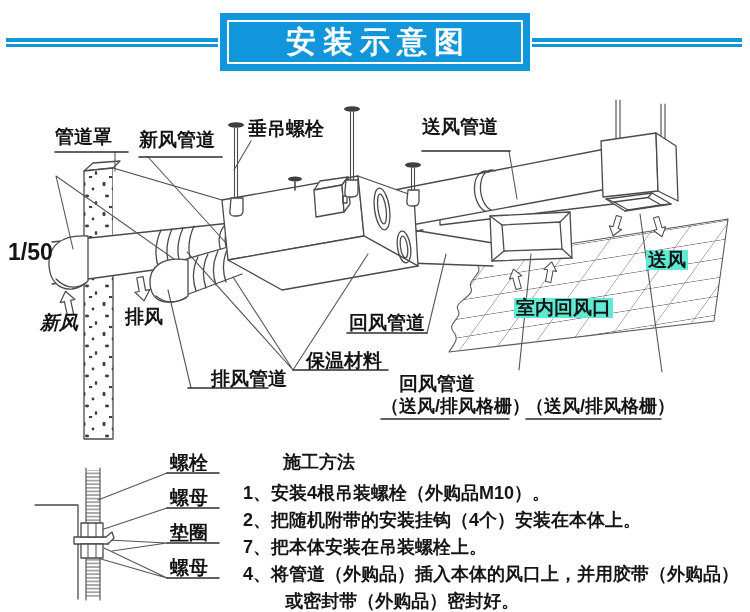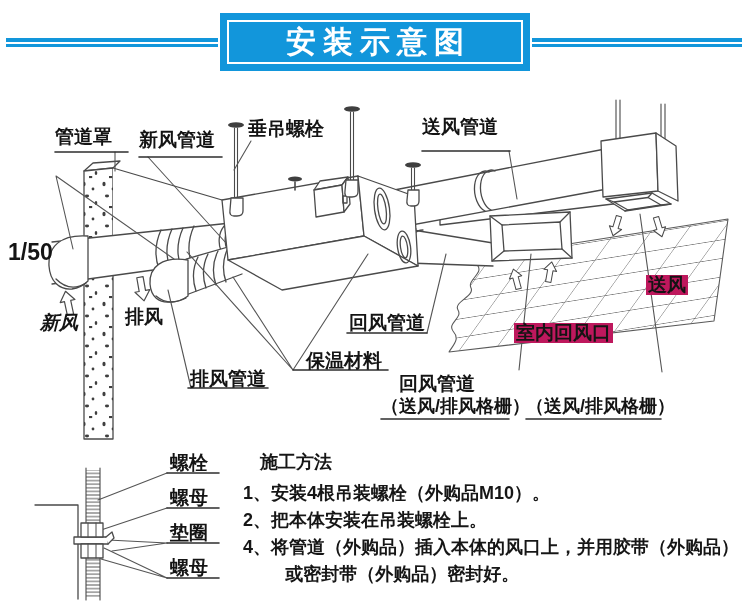--- a/index.html
+++ b/index.html
@@ -12,27 +12,27 @@
   .banner .title{position:absolute;left:0;top:0;width:100%;height:100%;
       display:flex;align-items:center;justify-content:center;
       font-size:30px;font-weight:700;color:#fff;letter-spacing:7px;text-indent:7px;}
   .hrule{position:absolute;height:2px;background:#fff;
       border-top:4px solid #1296db;border-bottom:3px solid #1296db;}
   .hrule.left{left:6px;top:38px;width:212px;}
   .hrule.right{left:532px;top:38px;width:210px;}
   
   .lbl{position:absolute;font-size:19px;font-weight:700;color:#141414;white-space:nowrap;line-height:1.05;}
   .lbl.small{font-size:18px;}
-  .lbl.onwhite{background:#be185d;padding:0 2px;margin-top:25px;}
+  .lbl.onwhite{background:#5eead4;padding:0 2px;}
   .slope-vert{position:absolute;left:16px;top:137px;width:24px;
       font-size:21px;font-weight:700;color:#141414;line-height:21.5px;word-break:break-all;}
   .slope-ratio{position:absolute;left:8px;top:215px;font-size:23px;font-weight:700;color:#141414;margin-top:24px;}
   
   .instructions{position:absolute;left:243px;top:450px;width:502px;color:#161616;}
-  .instructions .head{font-size:18px;font-weight:600;margin:0 0 6px 17px;}
+  .instructions .head{font-size:18px;font-weight:600;margin:0 0 6px 40px;}
   .instructions .step{font-size:18px;font-weight:600;line-height:27px;
       padding-left:2.35em;text-indent:-2.35em;white-space:pre-line;}
   svg{position:absolute;left:0;top:0;}
 </style>
 </head>
 <body>
 
 <div class="stage">
 
   <div class="hrule left"></div>
@@ -228,33 +228,34 @@
 
   <div class="lbl" style="left:55px;top:127px;">管道罩</div>
   <div class="lbl" style="left:139px;top:130px;">新风管道</div>
   <div class="lbl" style="left:248px;top:119px;">垂吊螺栓</div>
   <div class="lbl" style="left:422px;top:117px;">送风管道</div>
   <div class="slope-ratio">1/50</div>
   <div class="lbl" style="left:40px;top:313px;font-style:italic;">新风</div>
   <div class="lbl" style="left:125px;top:307px;">排风</div>
   <div class="lbl" style="left:349px;top:313px;">回风管道</div>
   <div class="lbl" style="left:306px;top:351px;">保温材料</div>
-  <div class="lbl" style="left:190px;top:369px;">排风管道</div>
+  <div class="lbl" style="left:190px;top:369px;padding-left:21px;">排风管道</div>
   <div class="lbl onwhite" style="left:514px;top:298px;">室内回风口</div>
   <div class="lbl onwhite" style="left:646px;top:250px;">送风</div>
   <div class="lbl" style="left:399px;top:374px;">回风管道</div>
   <div class="lbl small" style="left:381px;top:397px;">（送风/排风格栅）</div>
   <div class="lbl small" style="left:526px;top:397px;">（送风/排风格栅）</div>
 
   <div class="lbl" style="left:170px;top:453px;">螺栓</div>
   <div class="lbl" style="left:170px;top:488px;">螺母</div>
   <div class="lbl" style="left:170px;top:523px;">垫圈</div>
   <div class="lbl" style="left:170px;top:558px;">螺母</div>
 
   <div class="instructions">
     <div class="head">施工方法</div>
     <div class="step">1、安装4根吊装螺栓（外购品M10）。</div>
-    <div class="step">2、把本体安装在吊装螺栓上。</div>
+    <div class="step">2、把随机附带的安装挂钩（4个）安装在本体上。</div>
+    <div class="step">7、把本体安装在吊装螺栓上。</div>
     <div class="step">4、将管道（外购品）插入本体的风口上，并用胶带（外购品）
 或密封带（外购品）密封好。</div>
   </div>
 
 </div>
 
 </body></html>

